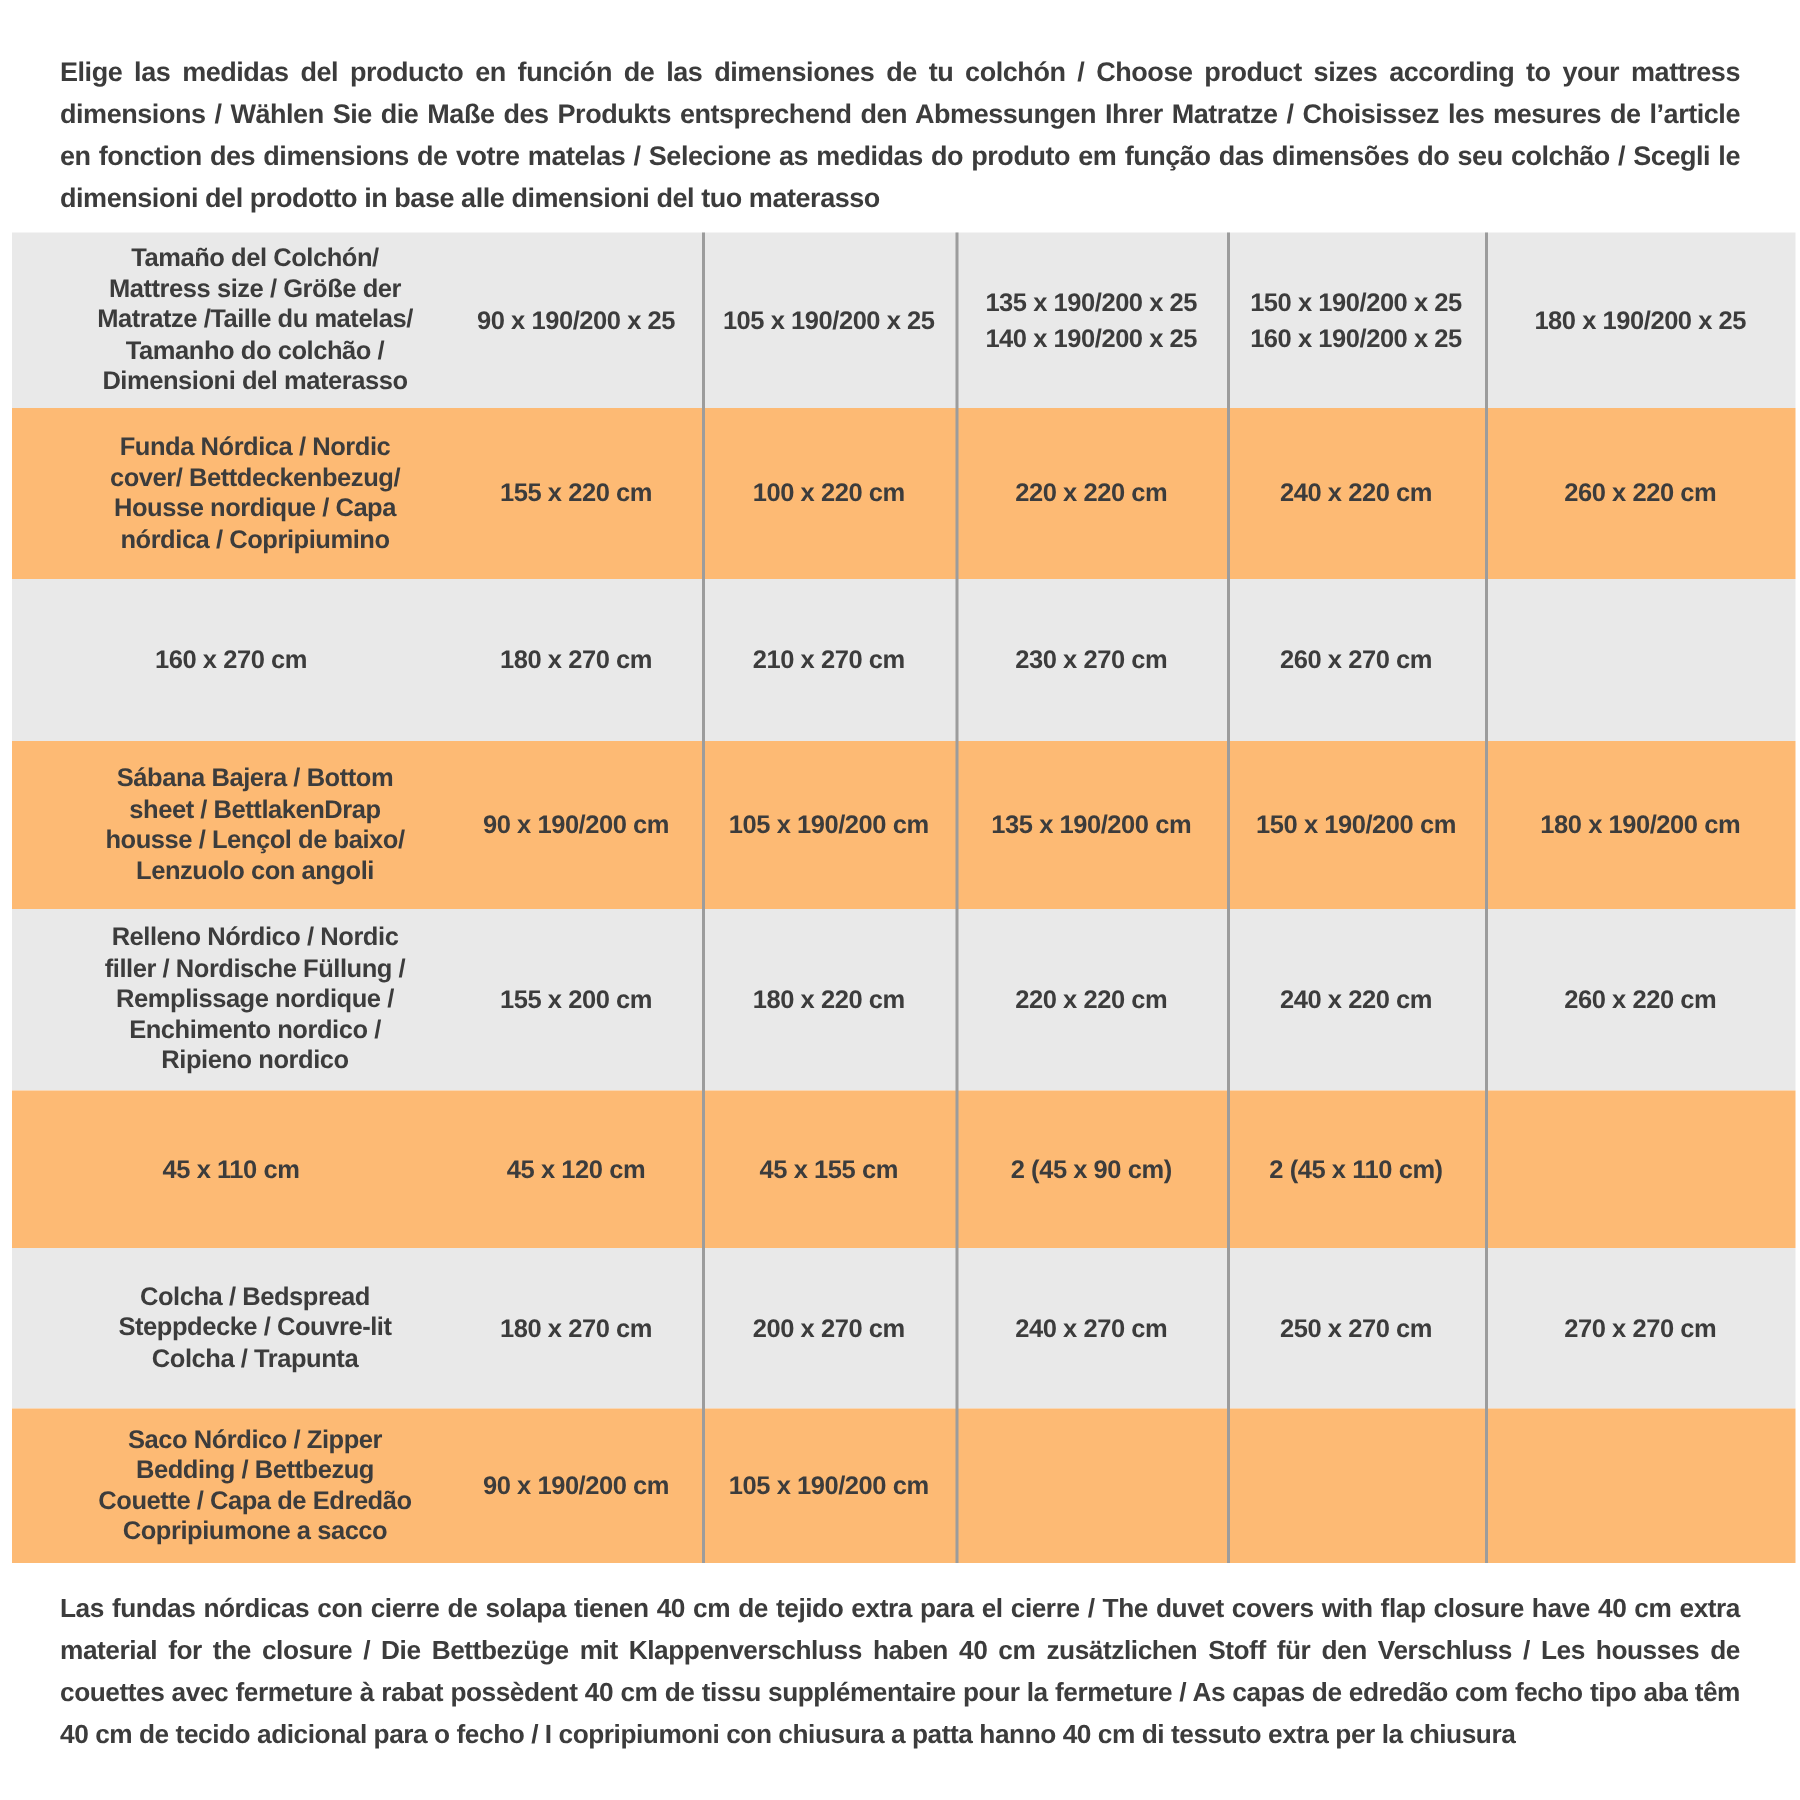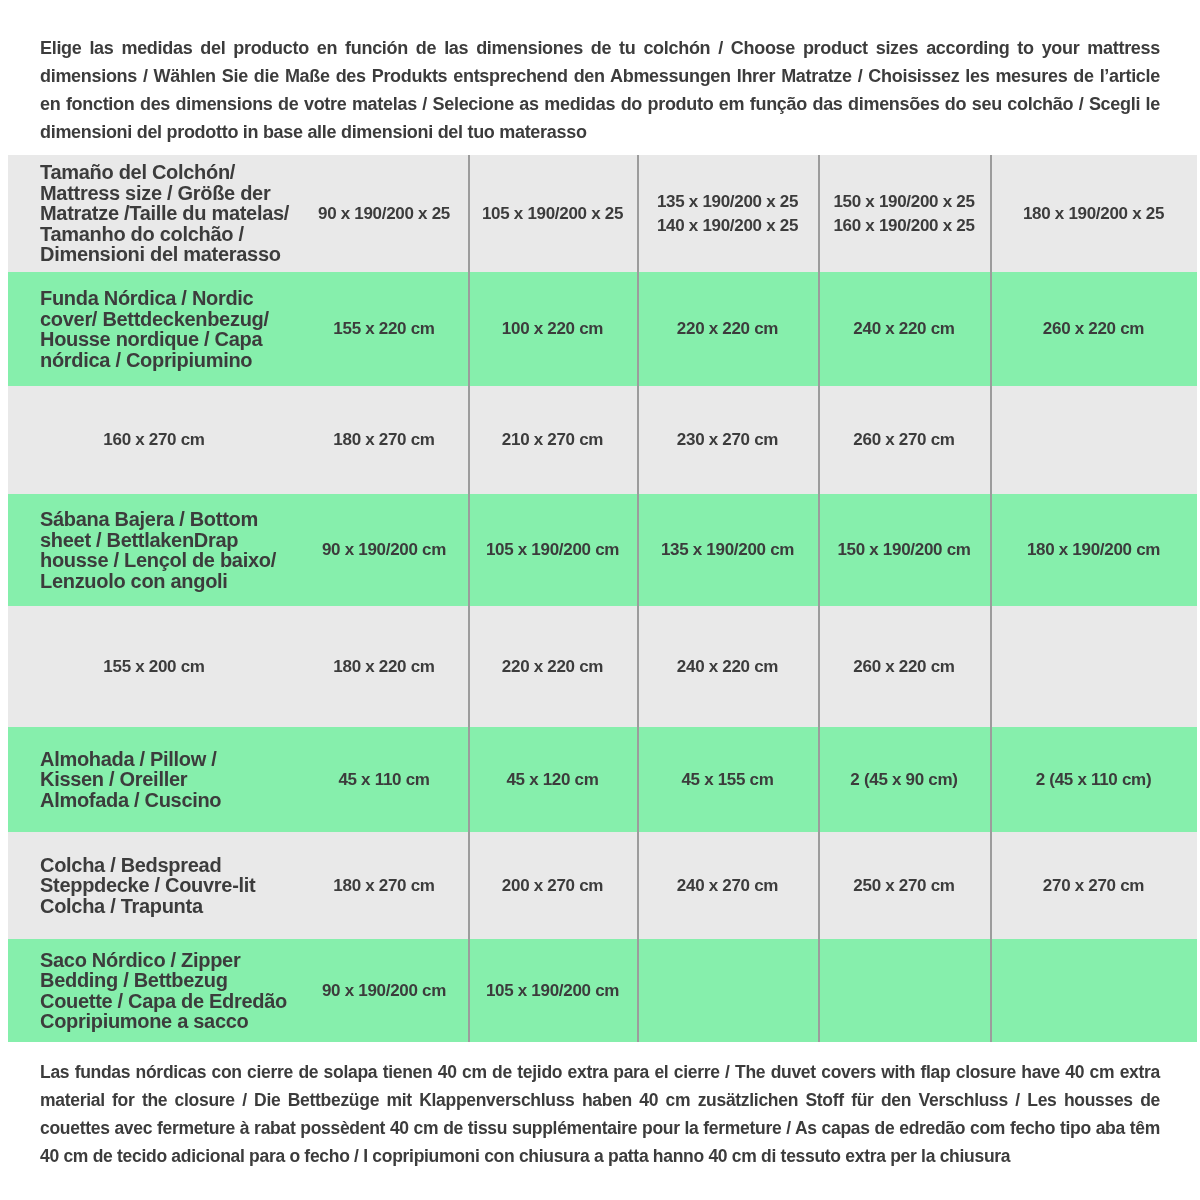--- a/index.html
+++ b/index.html
@@ -23,38 +23,38 @@
     position:relative;
     margin:9px 0 0 8px;
     width:1189px;
   }
   .row{
     display:grid;
     grid-template-columns:292px 168px 169px 181px 172px 207px;
     align-items:center;
   }
   .row.alt{background:#e9e9e9;}
-  .row.plain{background:#86efac;}
+  .row.plain{background:#fdba74;}
   .r1{height:117px;}
   .r2{height:114px;}
   .r3{height:108px;}
   .r4{height:112px;}
   .r5{height:121px;}
   .r6{height:105px;}
   .r7{height:107px;}
   .r8{height:103px;}
   .cell{
     white-space:pre-line;
     letter-spacing:-0.3px;
   }
   .cell.label{
     padding-left:32px;
-    font-size:20px;
+    font-size:17px;
     line-height:20.5px;
-    text-align:left;
+    text-align:center;
   }
   .cell.value{
     font-size:17px;
     line-height:24px;
     text-align:center;
   }
   .vline{
     position:absolute;
     top:0;bottom:0;
     width:2px;
@@ -122,31 +122,33 @@
 housse / Lençol de baixo/
 Lenzuolo con angoli</div>
       <div class="cell value">90 x 190/200 cm</div>
       <div class="cell value">105 x 190/200 cm</div>
       <div class="cell value">135 x 190/200 cm</div>
       <div class="cell value">150 x 190/200 cm</div>
       <div class="cell value">180 x 190/200 cm</div>
     </div>
 
     <div class="row alt r5">
+      <div class="cell label">Relleno Nórdico / Nordic
+filler / Nordische Füllung /
+Remplissage nordique /
+Enchimento nordico /
+Ripieno nordico</div>
       <div class="cell value">155 x 200 cm</div>
       <div class="cell value">180 x 220 cm</div>
       <div class="cell value">220 x 220 cm</div>
       <div class="cell value">240 x 220 cm</div>
       <div class="cell value">260 x 220 cm</div>
     </div>
 
     <div class="row plain r6">
-      <div class="cell label">Almohada  / Pillow /
-Kissen / Oreiller
-Almofada / Cuscino</div>
       <div class="cell value">45 x 110 cm</div>
       <div class="cell value">45 x 120 cm</div>
       <div class="cell value">45 x 155 cm</div>
       <div class="cell value">2 (45 x 90 cm)</div>
       <div class="cell value">2 (45 x 110 cm)</div>
     </div>
 
     <div class="row alt r7">
       <div class="cell label">Colcha / Bedspread
 Steppdecke / Couvre-lit

